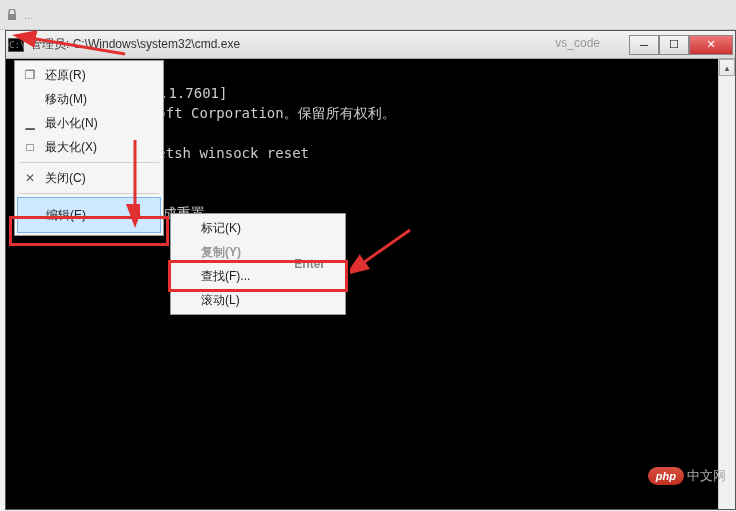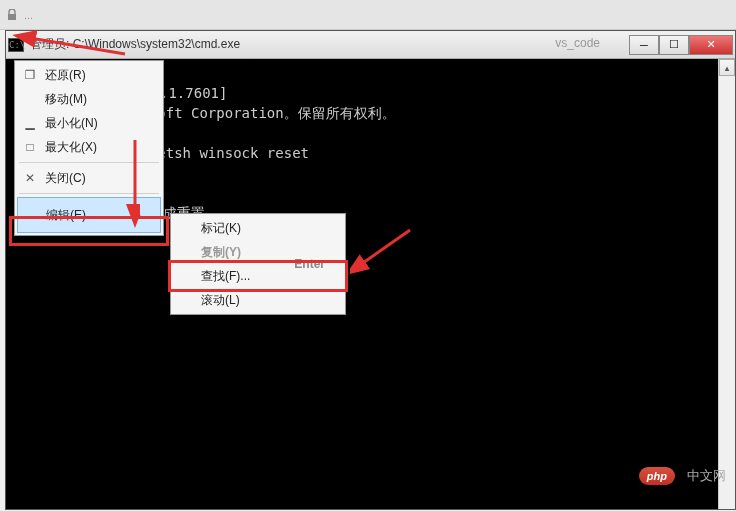--- a/index.html
+++ b/index.html
@@ -161,21 +161,21 @@
     .arrow-annot {
       position: absolute;
       pointer-events: none;
     }
     .watermark {
       position: absolute;
       bottom: 26px; right: 10px;
       display: flex; align-items: center;
       color: #aaa;
       font-size: 13px;
-      gap: 12px;
+      gap: 3px;
     }
     .php-badge {
       background: linear-gradient(#d85040, #c03020);
       color: #fff;
       font-weight: bold;
       font-size: 11px;
       padding: 3px 8px;
       border-radius: 10px;
       font-style: italic;
     }

